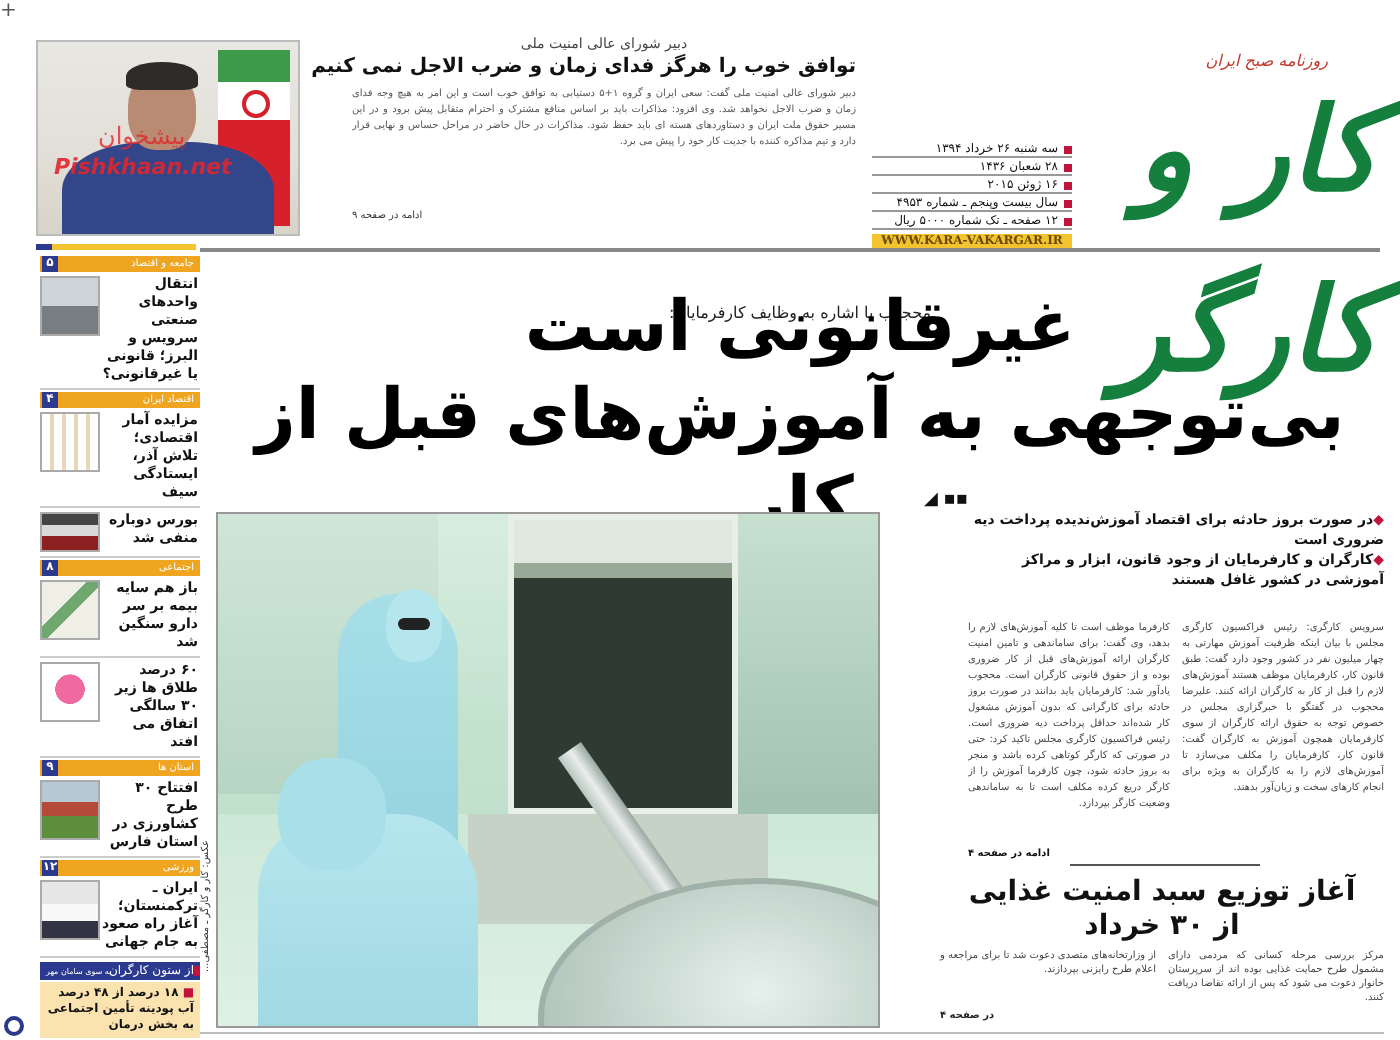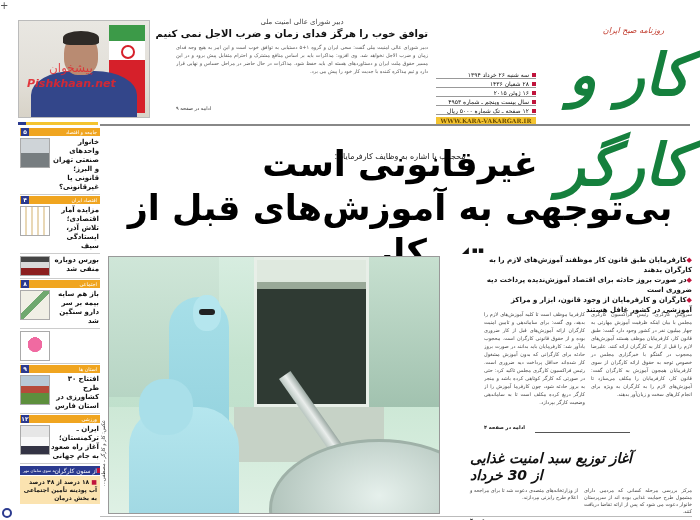--- a/index.html
+++ b/index.html
@@ -88,21 +88,21 @@
   #bullets .b { font-size: 7px; font-weight: bold; line-height: 10px; direction: rtl; text-align: right; color: #111; }
   #bullets .b .mark { color: #c0143c; }
   #arrow-mark { position: absolute; left: 462px; top: 245px; font-size: 9px; color: #111; }
 
   .cols { position: absolute; left: 484px; top: 310px; width: 208px; display: flex; flex-direction: row-reverse; gap: 6px; }
   .col { flex: 1; font-size: 5px; line-height: 8px; color: #444; direction: rtl; text-align: justify; }
 
   #second-rule { position: absolute; left: 535px; top: 432px; width: 95px; height: 1px; background: #555; }
   #second-story { position: absolute; left: 470px; top: 436px; width: 222px; }
   #second-story .kicker { font-size: 7px; color: #333; text-align: center; direction: rtl; }
-  #second-story .headline { font-size: 14px; font-weight: bold; text-align: left; direction: rtl; line-height: 17px; margin-top: 14px; font-style: italic; }
+  #second-story .headline { font-size: 14px; font-weight: bold; text-align: center; direction: rtl; line-height: 17px; margin-top: 2px; }
   #second-story .cols2 { display: flex; flex-direction: row-reverse; gap: 6px; margin-top: 3px; }
   #second-story .cols2 .col { font-size: 5px; line-height: 7px; }
   #second-story .cont2 { font-size: 5px; color: #222; font-weight: bold; direction: rtl; text-align: left; margin-top: 2px; }
 
   #page-bottom-rule { position: absolute; left: 100px; top: 516px; width: 592px; height: 1px; background: #bbb; }
 </style>
 </head>
 <body>
 
 <div id="masthead">
@@ -143,21 +143,21 @@
 <div id="masthead-rule"></div>
 
 <div id="sidebar">
 
   <div class="sec-head">
     <span class="num">۵</span>
     <span class="title">جامعه و اقتصاد</span>
   </div>
   <div class="side-item">
     <div class="thumb t1"></div>
-    <div class="txt">خانوار واحدهای صنعتی تهران و البرز؛ قانونی یا غیرقانونی؟</div>
+    <div class="txt">انتقال واحدهای صنعتی سرویس و البرز؛ قانونی یا غیرقانونی؟</div>
   </div>
 
   <div class="sec-head">
     <span class="num">۴</span>
     <span class="title">اقتصاد ایران</span>
   </div>
   <div class="side-item">
     <div class="thumb t2"></div>
     <div class="txt">مزایده آمار اقتصادی؛ تلاش آذر، ایستادگی سیف</div>
   </div>
@@ -169,20 +169,21 @@
   <div class="sec-head">
     <span class="num">۸</span>
     <span class="title">اجتماعی</span>
   </div>
   <div class="side-item">
     <div class="thumb t4"></div>
     <div class="txt">باز هم سایه بیمه بر سر دارو سنگین شد</div>
   </div>
   <div class="side-item">
     <div class="thumb t5"></div>
+    <div class="txt">۶۰ درصد طلاق ها زیر ۳۰ سالگی اتفاق می افتد</div>
   </div>
 
   <div class="sec-head">
     <span class="num">۹</span>
     <span class="title">استان ها</span>
   </div>
   <div class="side-item">
     <div class="thumb t6"></div>
     <div class="txt">افتتاح ۳۰ طرح کشاورزی در استان فارس</div>
   </div>
@@ -223,38 +224,37 @@
   <div class="worker1"></div>
   <div class="worker1-head"></div>
   <div class="visor"></div>
   <div class="worker2"></div>
   <div class="worker2-head"></div>
 </div>
 <div id="photo-credit">عکس: کار و کارگر ـ مصطفی...</div>
 
 <div id="arrow-mark">◢ ▪▪</div>
 <div id="bullets">
-  <div class="b"><span class="mark">◆</span><span>کارفرمایان طبق قانون کار موظفند آموزش‌های لازم را به کارگران بدهند</span></div>
   <div class="b"><span class="mark">◆</span><span>در صورت بروز حادثه برای اقتصاد آموزش‌ندیده پرداخت دیه ضروری است</span></div>
   <div class="b"><span class="mark">◆</span><span>کارگران و کارفرمایان از وجود قانون، ابزار و مراکز آموزشی در کشور غافل هستند</span></div>
 </div>
 
 <div class="cols" style="height:118px; overflow:hidden;">
   <div class="col">سرویس کارگری: رئیس فراکسیون کارگری مجلس با بیان اینکه ظرفیت آموزش مهارتی به چهار میلیون نفر در کشور وجود دارد گفت: طبق قانون کار، کارفرمایان موظف هستند آموزش‌های لازم را قبل از کار به کارگران ارائه کنند. علیرضا محجوب در گفتگو با خبرگزاری مجلس در خصوص توجه به حقوق ارائه کارگران از سوی کارفرمایان همچون آموزش به کارگران گفت: قانون کار، کارفرمایان را مکلف می‌سازد تا آموزش‌های لازم را به کارگران به ویژه برای انجام کارهای سخت و زیان‌آور بدهند.</div>
   <div class="col">
     <span>کارفرما موظف است تا کلیه آموزش‌های لازم را بدهد، وی گفت: برای ساماندهی و تامین امنیت کارگران ارائه آموزش‌های قبل از کار ضروری بوده و از حقوق قانونی کارگران است. محجوب یادآور شد: کارفرمایان باید بدانند در صورت بروز حادثه برای کارگرانی که بدون آموزش مشغول کار شده‌اند حداقل پرداخت دیه ضروری است. رئیس فراکسیون کارگری مجلس تاکید کرد: حتی در صورتی که کارگر کوتاهی کرده باشد و منجر به بروز حادثه شود، چون کارفرما آموزش را از کارگر دریغ کرده مکلف است تا به ساماندهی وضعیت کارگر بپردازد.</span>
   </div>
 </div>
 <div style="position:absolute; left:484px; top:424px; width:100px; font-size:5px; font-weight:bold; direction:rtl; text-align:left;">ادامه در صفحه ۴</div>
 
 <div id="second-rule"></div>
 <div id="second-story">
   <div class="headline">
     <div>آغاز توزیع سبد امنیت غذایی</div>
-    <div>از 30 خرداد</div>
+    <div>از ۳۰ خرداد</div>
   </div>
   <div class="cols2">
     <div class="col">مرکز بررسی مرحله کسانی که مردمی دارای مشمول طرح حمایت غذایی بوده اند از سرپرستان خانوار دعوت می شود که پس از ارائه تقاضا دریافت کنند.</div>
     <div class="col">از وزارتخانه‌های متصدی دعوت شد تا برای مراجعه و اعلام طرح رایزنی بپردازند.</div>
   </div>
   <div class="cont2">در صفحه ۴</div>
 </div>
 
 <div id="page-bottom-rule"></div>
 

